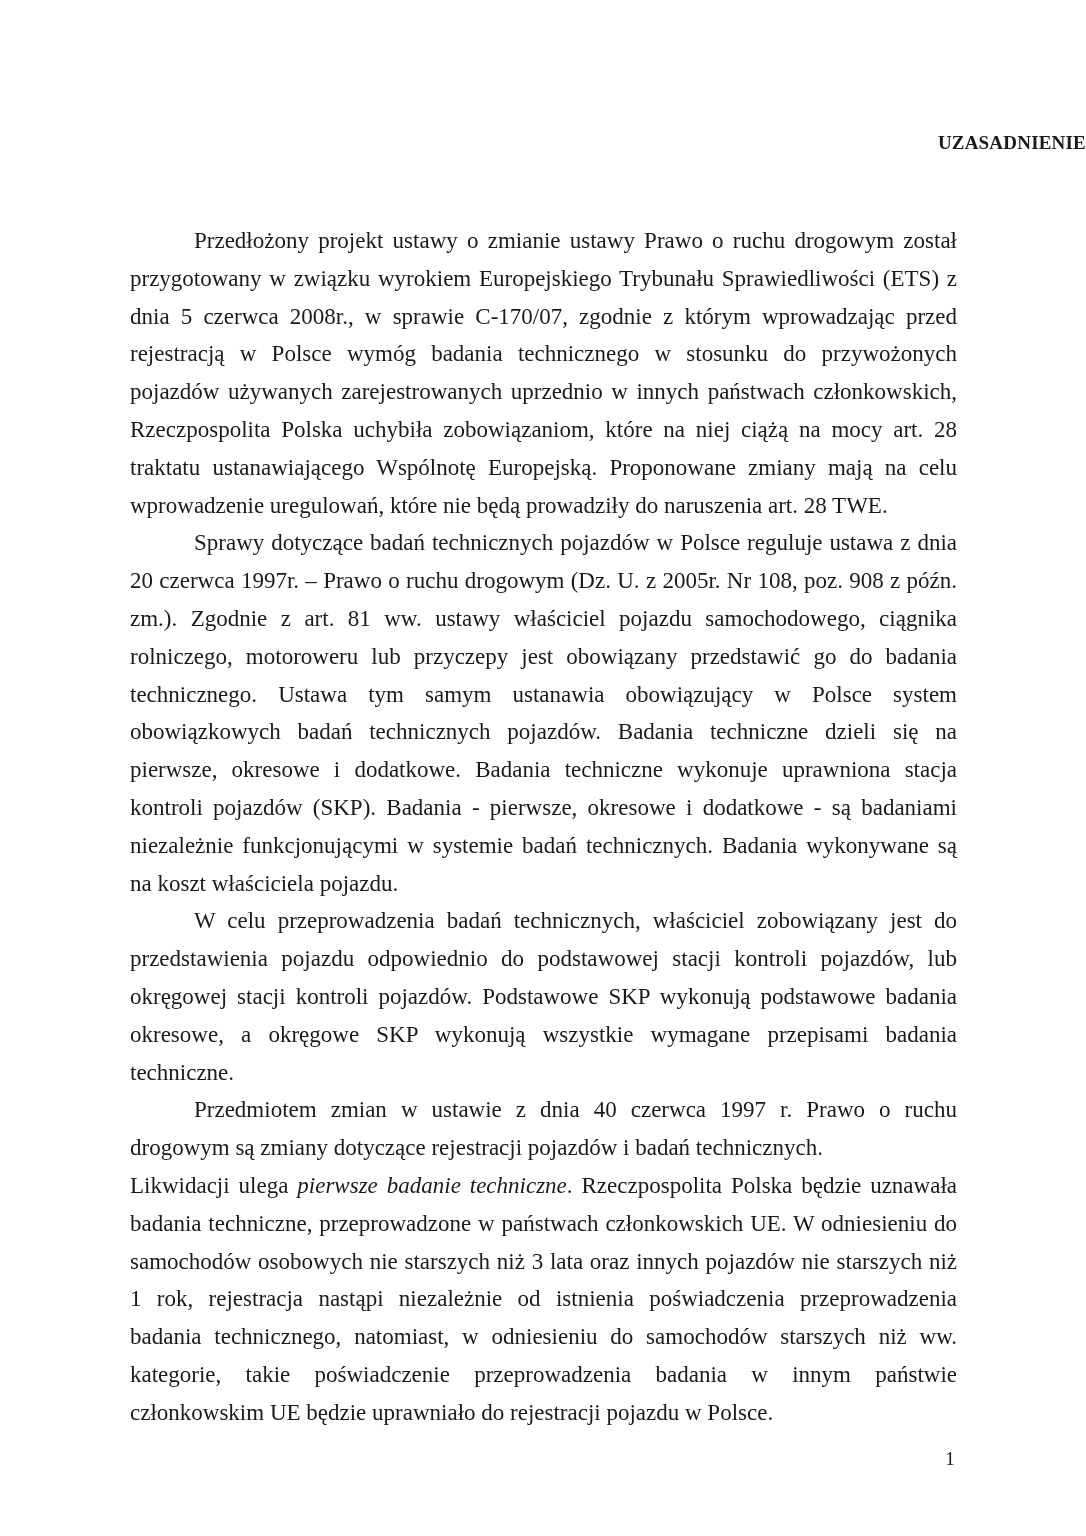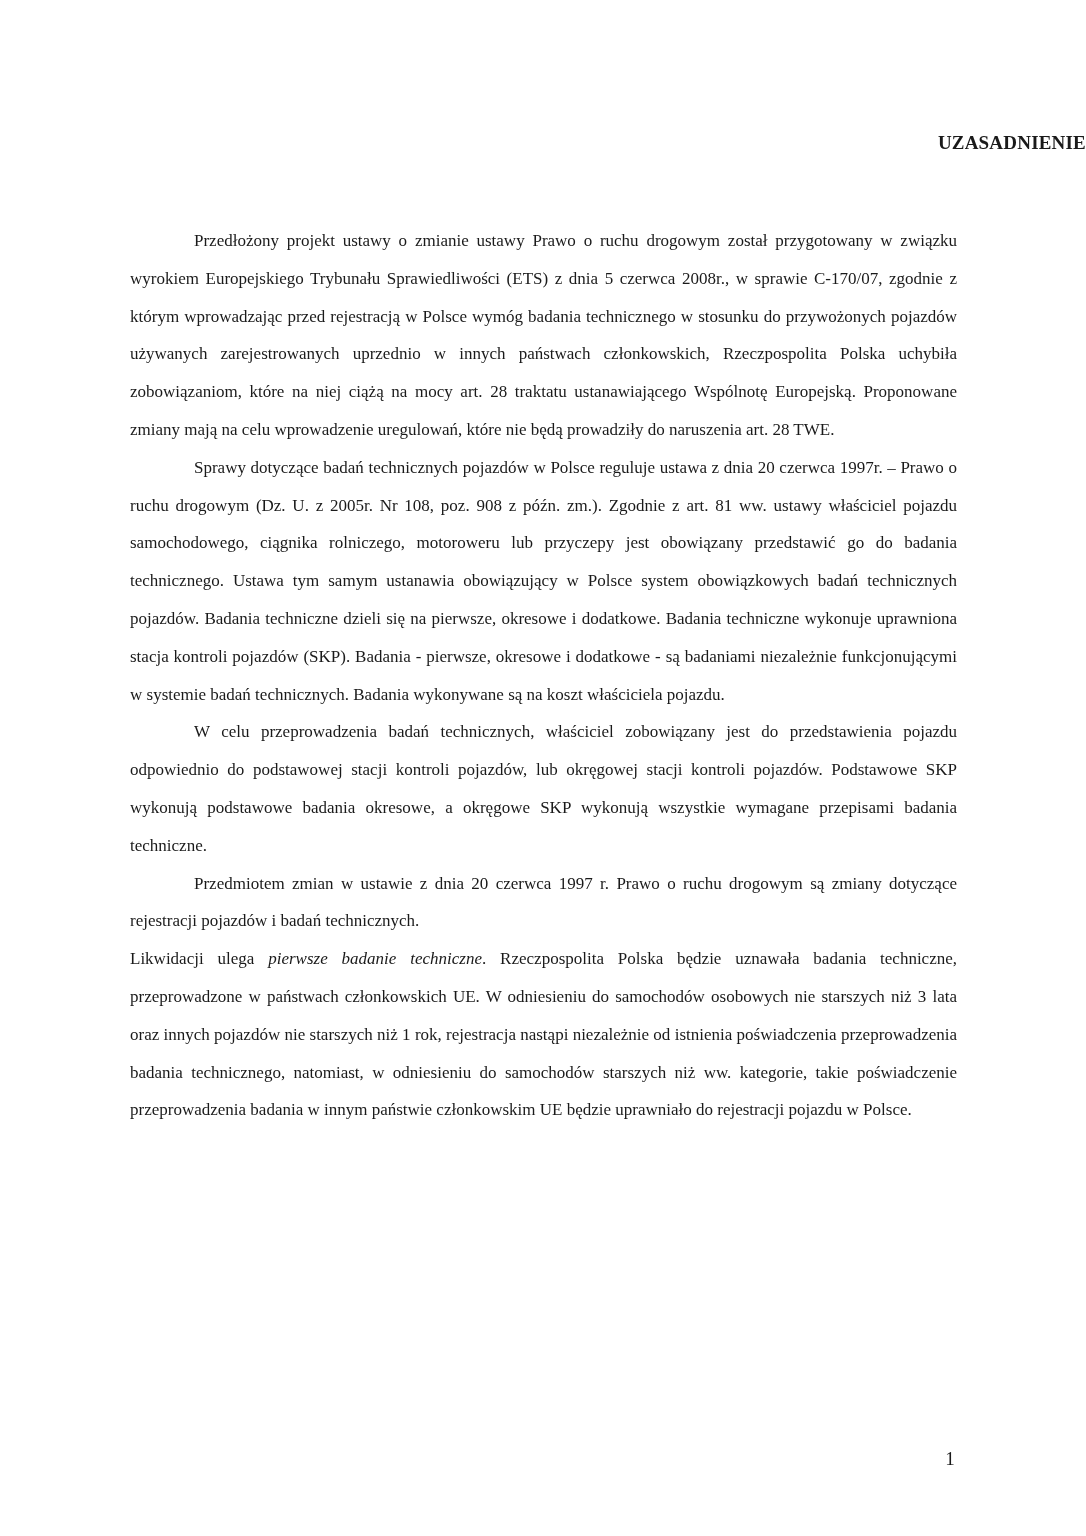--- a/index.html
+++ b/index.html
@@ -31,21 +31,21 @@
       font-weight: bold;
       font-size: 19px;
       letter-spacing: 0.2px;
       line-height: 26px;
     }
     .body-text {
       position: absolute;
       left: 130px;
       top: 222px;
       width: 827px;
-      font-size: 17px;
+      font-size: 23px;
       line-height: 37.8px;
       text-align: justify;
     }
     .body-text p {
       margin: 0;
       text-align: justify;
     }
     .body-text p.indent {
       text-indent: 64px;
     }
@@ -68,18 +68,18 @@
 </head>
 <body>
 
 <div class="page">
   <div class="title">UZASADNIENIE</div>
 
   <div class="body-text">
     <p class="indent">Przedłożony projekt ustawy o zmianie ustawy Prawo o ruchu drogowym został przygotowany w związku wyrokiem Europejskiego Trybunału Sprawiedliwości (ETS) z dnia 5 czerwca 2008r., w sprawie C-170/07, zgodnie z którym wprowadzając przed rejestracją w Polsce wymóg badania technicznego w stosunku do przywożonych pojazdów używanych zarejestrowanych uprzednio w innych państwach członkowskich, Rzeczpospolita Polska uchybiła zobowiązaniom, które na niej ciążą na mocy art. 28  traktatu ustanawiającego Wspólnotę Europejską. Proponowane zmiany mają na celu wprowadzenie uregulowań, które nie będą prowadziły do naruszenia art. 28 TWE.</p>
     <p class="indent">Sprawy dotyczące badań technicznych pojazdów w Polsce reguluje ustawa z dnia 20 czerwca 1997r. – Prawo o ruchu drogowym (Dz. U. z 2005r. Nr 108, poz. 908 z późn. zm.). Zgodnie z art. 81 ww. ustawy właściciel pojazdu samochodowego, ciągnika rolniczego, motoroweru lub przyczepy jest obowiązany przedstawić go do badania technicznego. Ustawa tym samym ustanawia obowiązujący w Polsce system obowiązkowych badań technicznych pojazdów. Badania techniczne dzieli się na pierwsze, okresowe i dodatkowe. Badania techniczne wykonuje uprawniona stacja kontroli pojazdów (SKP). Badania - pierwsze, okresowe i dodatkowe - są badaniami niezależnie funkcjonującymi w systemie badań technicznych. Badania wykonywane są na koszt właściciela pojazdu.</p>
     <p class="indent">W celu przeprowadzenia badań technicznych, właściciel zobowiązany jest do przedstawienia pojazdu odpowiednio do podstawowej stacji kontroli pojazdów, lub okręgowej stacji kontroli pojazdów. Podstawowe SKP wykonują podstawowe badania okresowe, a okręgowe SKP wykonują wszystkie wymagane przepisami badania techniczne.</p>
-    <p class="indent">Przedmiotem zmian w ustawie z dnia 20 czerwca 1997 r. Prawo o ruchu drogowym są zmiany dotyczące rejestracji pojazdów i badań technicznych.</p>
+    <p class="indent">Przedmiotem zmian w ustawie z dnia 40 czerwca 1997 r. Prawo o ruchu drogowym są zmiany dotyczące rejestracji pojazdów i badań technicznych.</p>
     <p class="noindent"><span>Likwidacji ulega </span><em>pierwsze badanie techniczne</em><span>. Rzeczpospolita Polska będzie uznawała badania techniczne, przeprowadzone w państwach członkowskich UE. W odniesieniu do samochodów osobowych nie starszych niż 3 lata oraz innych pojazdów nie starszych niż 1 rok, rejestracja nastąpi niezależnie od istnienia poświadczenia przeprowadzenia badania technicznego, natomiast, w odniesieniu do samochodów starszych niż ww. kategorie, takie poświadczenie przeprowadzenia badania w innym państwie członkowskim UE będzie uprawniało do rejestracji pojazdu w Polsce.</span></p>
   </div>
 
   <div class="page-number">1</div>
 </div>
 
 </body></html>

